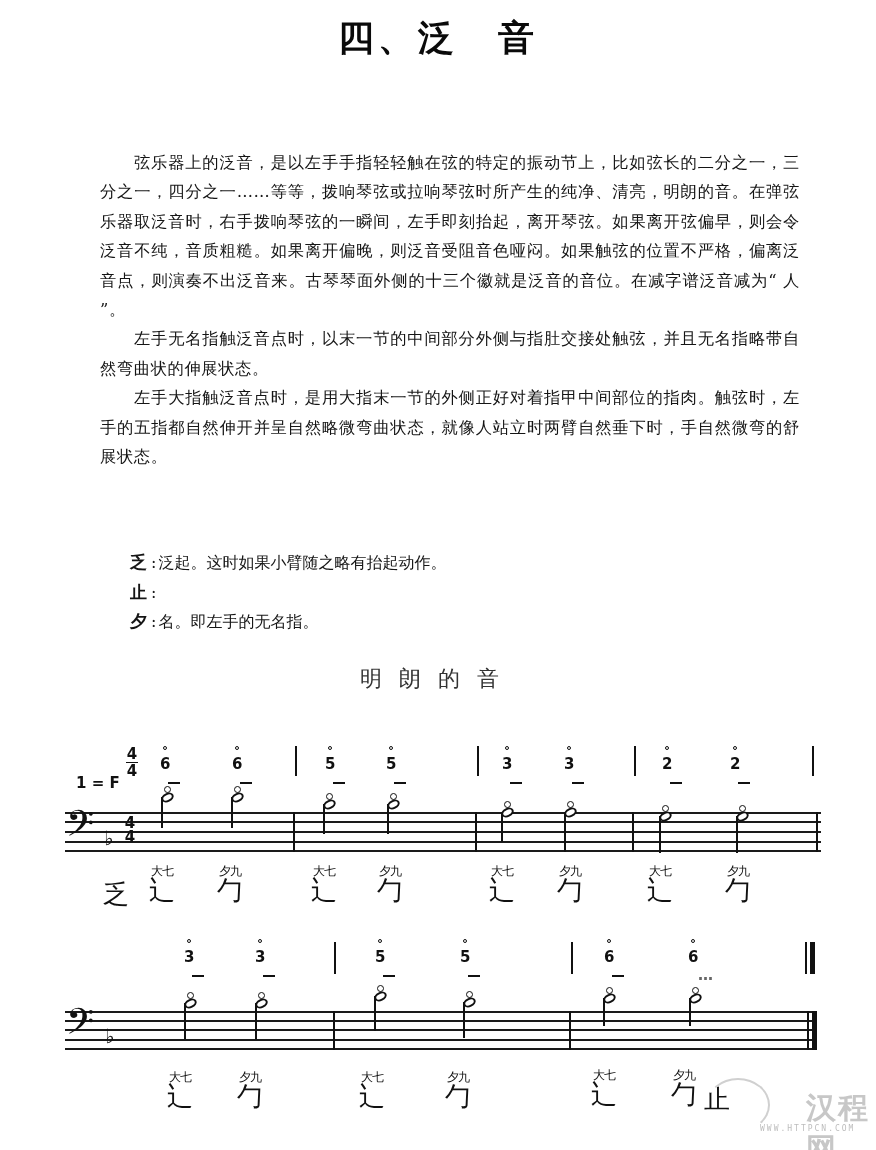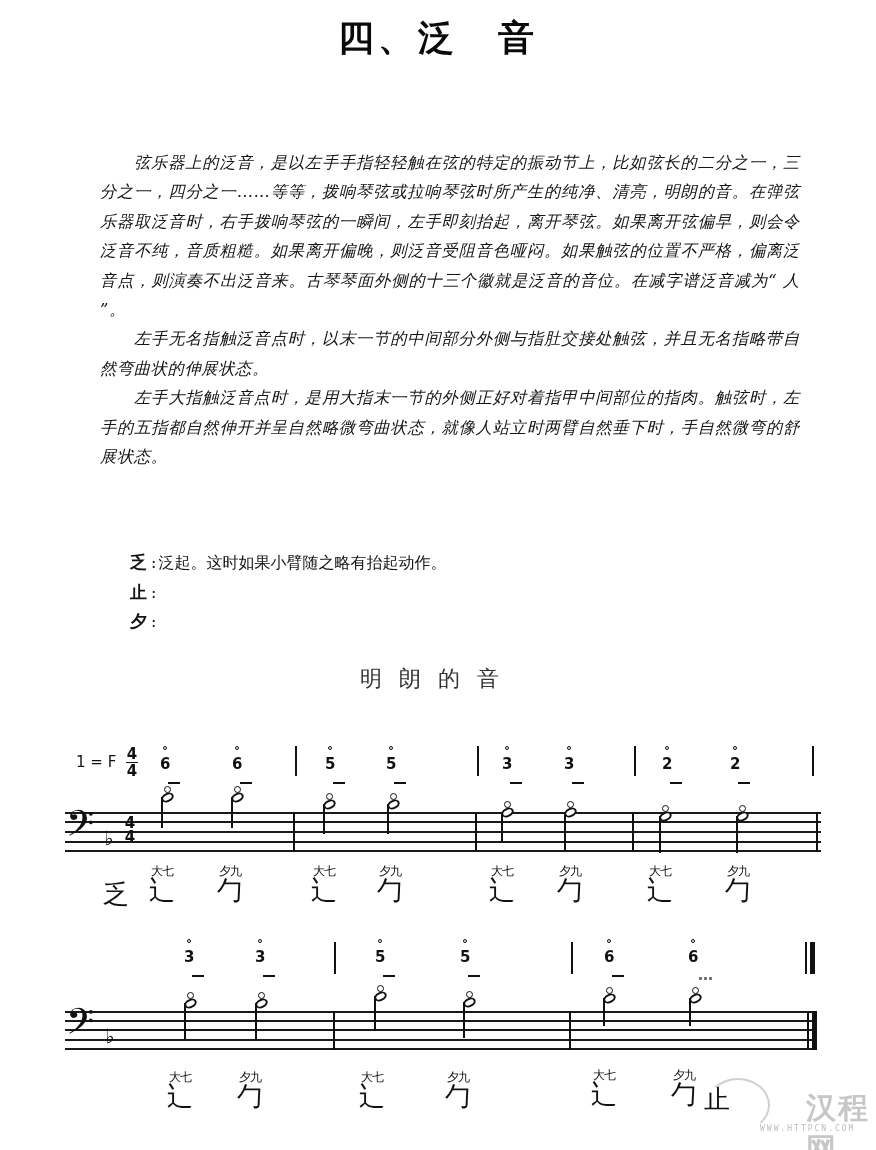--- a/index.html
+++ b/index.html
@@ -11,21 +11,21 @@
       position: absolute; left: 0; top: 14px; width: 876px; text-align: center;
       font-family: "DejaVu Sans", "Liberation Sans", sans-serif;
       font-weight: bold; font-size: 36px; letter-spacing: 4px; color: #0a0a0a;
     }
     .title .gap { display: inline-block; width: 40px; }
     .body-text {
       position: absolute; left: 100px; top: 148px; width: 700px;
       font-size: 16.3px; line-height: 29.4px; color: #151515;
       letter-spacing: 0.6px;
     }
-    .body-text p { margin: 0; text-indent: 34px; text-align: justify; font-style: italic; }
+    .body-text p { margin: 0; text-indent: 34px; text-align: justify; }
     .legend { position: absolute; left: 130px; top: 548px; font-size: 16px; line-height: 29.5px; color: #151515; }
     .legend .row { display: flex; align-items: center; height: 29.5px; }
     .legend .sym {
       display: inline-block; width: 20px; font-weight: bold; font-size: 17px;
       font-family: "DejaVu Serif", serif;
     }
     .legend .sep { margin: 0 2px 0 1px; }
     .ex-title {
       position: absolute; left: 0; top: 664px; width: 876px; text-align: center;
       font-size: 22px; letter-spacing: 17px; color: #333; font-family: "DejaVu Sans", sans-serif;
@@ -36,22 +36,22 @@
     }
     .jp-item { position: absolute; top: 0; }
     .jp-note { position: relative; display: inline-block; }
     .jp-note .dot {
       position: absolute; left: 50%; top: -9px; width: 4px; height: 4px; margin-left: -2px;
       border: 1px solid #111; border-radius: 50%; box-sizing: border-box;
     }
     .jp-dash { display: inline-block; width: 12px; height: 2px; background: #111; vertical-align: middle; margin-left: 8px; }
     .barline { position: absolute; width: 2px; background: #111; }
     .key {
-      position: absolute; left: 76px; top: 753px; font-family: "DejaVu Sans", sans-serif;
-      font-weight: normal; font-size: 15px;
+      position: absolute; left: 76px; top: 774px; font-family: "DejaVu Sans", sans-serif;
+      font-weight: bold; font-size: 15px;
     }
     .timesig {
       position: absolute; font-family: "DejaVu Sans", sans-serif; font-weight: bold;
       font-size: 15px; line-height: 14px; text-align: center; width: 12px;
     }
     .staff { position: absolute; }
     .staff-line { position: absolute; left: 0; height: 2px; background: #1a1a1a; }
     .clef { position: absolute; font-family: "DejaVu Serif", serif; font-size: 44px; line-height: 44px; color: #111; }
     .flat { position: absolute; font-family: "DejaVu Serif", serif; font-size: 20px; color: #111; }
     .snote { position: absolute; }
@@ -100,20 +100,21 @@
     <span class="sep">:</span>
     <span>泛起。这时如果小臂随之略有抬起动作。</span>
   </div>
   <div class="row">
     <span class="sym">止</span>
     <span class="sep">:</span>
   </div>
   <div class="row">
     <span class="sym">夕</span>
     <span class="sep">:</span>
+    <span>名。即左手的无名指。</span>
   </div>
 </div>
 
 <div class="ex-title">明朗的音</div>
 
 <div class="key">1 = F</div>
 <div class="timesig" style="left:126px; top:747px;">
   <div>4</div>
   <div style="height:1px;background:#111;margin:1px 0;"></div>
   <div>4</div>

